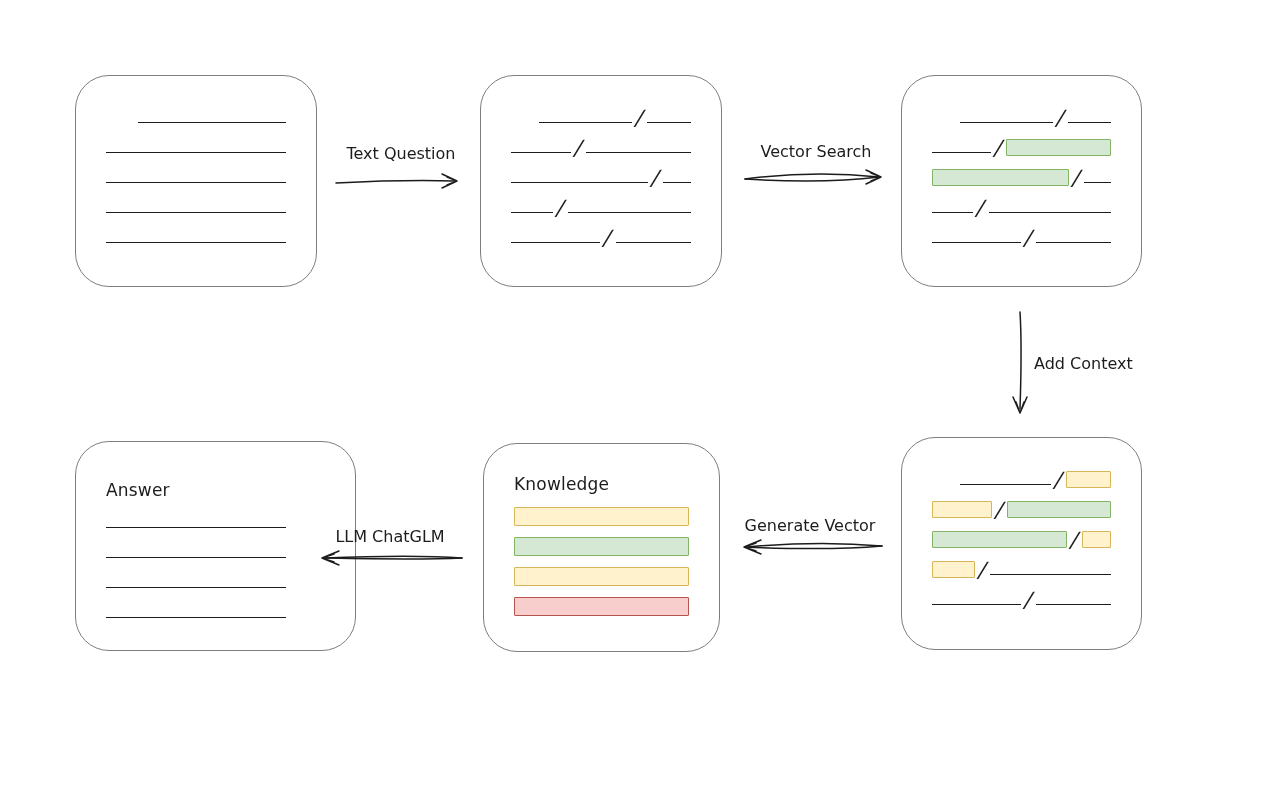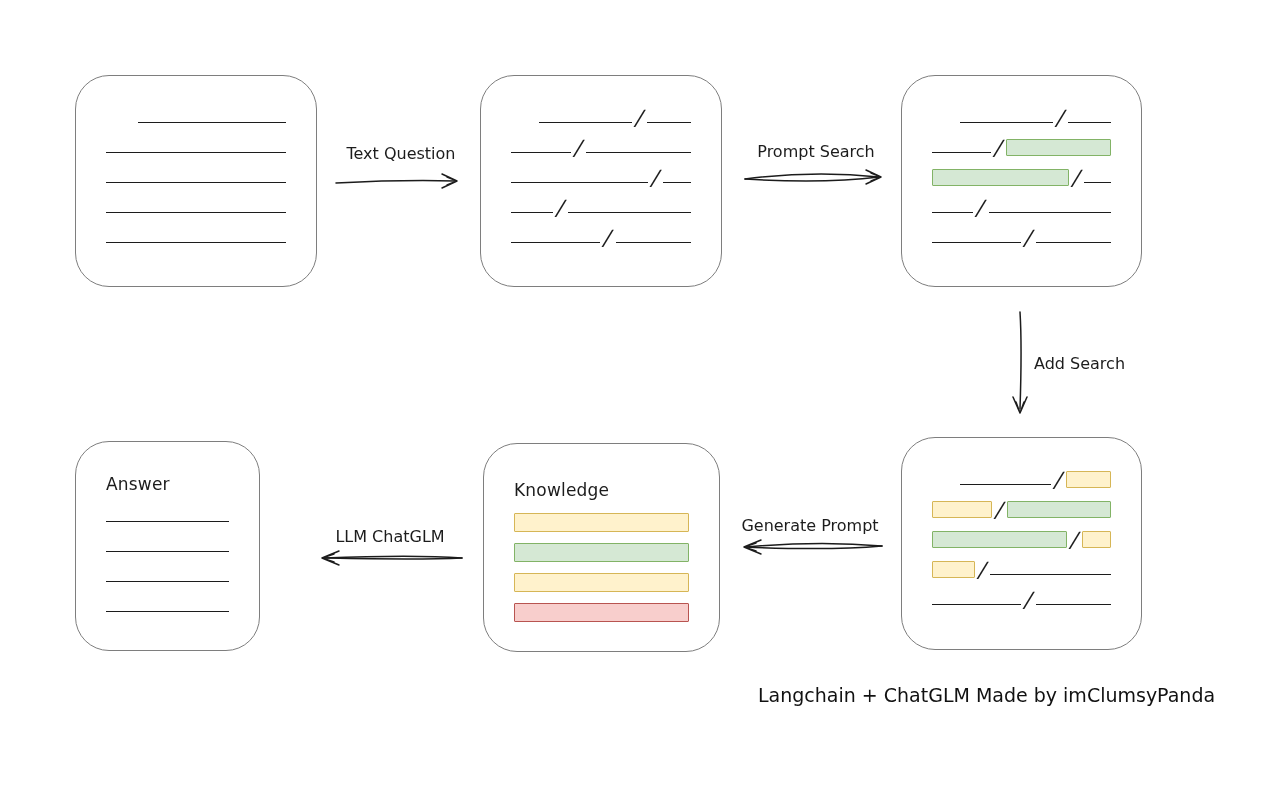--- a/index.html
+++ b/index.html
@@ -143,37 +143,37 @@
         <span class="slash">/</span>
         <span class="seg-line" style="width: 124px;"></span>
       </div>
       <div class="row">
         <span class="seg-line" style="width: 90px;"></span>
         <span class="slash">/</span>
         <span class="seg-line" style="width: 76px;"></span>
       </div>
     </div>
 
-  <div class="dbox" style="left:483px; top:443px; width:237px; height:209px; padding-top:26px;">
+  <div class="dbox" style="left:483px; top:443px; width:237px; height:209px; padding-top:20px;">
       <div class="row heading-row">Knowledge</div>
       <div class="row">
         <span class="chip tall" style="width: 182px; background: rgb(255, 242, 204); border-color: rgb(214, 182, 86);"></span>
       </div>
       <div class="row">
         <span class="chip tall" style="width: 182px; background: rgb(213, 232, 212); border-color: rgb(130, 179, 102);"></span>
       </div>
       <div class="row">
         <span class="chip tall" style="width: 182px; background: rgb(255, 242, 204); border-color: rgb(214, 182, 86);"></span>
       </div>
       <div class="row">
         <span class="chip tall" style="width: 182px; background: rgb(248, 206, 204); border-color: rgb(184, 84, 80);"></span>
       </div>
     </div>
 
-  <div class="dbox" style="left:75px; top:441px; width:185px; height:210px; padding-top:22px;">
+  <div class="dbox" style="left:75px; top:441px; width:281px; height:210px; padding-top:28px;">
       <div class="row heading-row">Answer</div>
       <div class="row">
         <span class="seg-line" style="width: 180px;"></span>
       </div>
       <div class="row">
         <span class="seg-line" style="width: 180px;"></span>
       </div>
       <div class="row">
         <span class="seg-line" style="width: 180px;"></span>
       </div>
@@ -186,37 +186,36 @@
     <path d="M3,15 C42,13 88,12 122,13"></path>
     <path d="M109,6 L124,13 L109,20 M114,9 L124,13 L114,17"></path>
   </svg>
   <div class="arrow-label" style="left:333px; top:144px; width:136px;">Text Question</div>
 
   <svg class="arrow" style="left:741px; top:164px;" width="150" height="28" viewBox="0 0 150 28">
     <path d="M4,15 C50,9 100,9 138,13"></path>
     <path d="M4,15 C55,18 105,17 138,13"></path>
     <path d="M125,6 L140,13 L125,20 M130,9 L140,13 L130,17"></path>
   </svg>
-  <div class="arrow-label" style="left:741px; top:142px; width:150px;">Prompt Search</div>
+  <div class="arrow-label" style="left:741px; top:142px; width:150px;">Vector Search</div>
 
   <svg class="arrow" style="left:1006px; top:309px;" width="28" height="110" viewBox="0 0 28 110">
     <path d="M14,3 C16,35 15,70 14,100"></path>
     <path d="M7,88 L14,104 L21,88 M10,93 L14,104 L18,93"></path>
   </svg>
-  <div class="arrow-label" style="left:1034px; top:354px; text-align:left;">Add Search</div>
+  <div class="arrow-label" style="left:1034px; top:354px; text-align:left;">Add Context</div>
 
   <svg class="arrow" style="left:736px; top:533px;" width="150" height="28" viewBox="0 0 150 28">
     <path d="M146,13 C100,9 55,10 10,14"></path>
     <path d="M146,13 C100,17 55,16 10,14"></path>
     <path d="M25,7 L8,14 L25,21 M20,10 L8,14 L20,18"></path>
   </svg>
-  <div class="arrow-label" style="left:730px; top:516px; width:160px;">Generate Prompt</div>
+  <div class="arrow-label" style="left:730px; top:516px; width:160px;">Generate Vector</div>
 
   <svg class="arrow" style="left:314px; top:544px;" width="152" height="28" viewBox="0 0 152 28">
     <path d="M148,14 C108,11 60,12 10,14"></path>
     <path d="M148,14 C105,16 60,15 10,14"></path>
     <path d="M25,7 L8,14 L25,21 M20,10 L8,14 L20,18"></path>
   </svg>
   <div class="arrow-label" style="left:314px; top:527px; width:152px;">LLM ChatGLM</div>
 
-  <div class="caption" style="left:758px; top:684px; width:440px;">Langchain + ChatGLM Made by imClumsyPanda</div>
 
 </div>
 
 </body></html>

